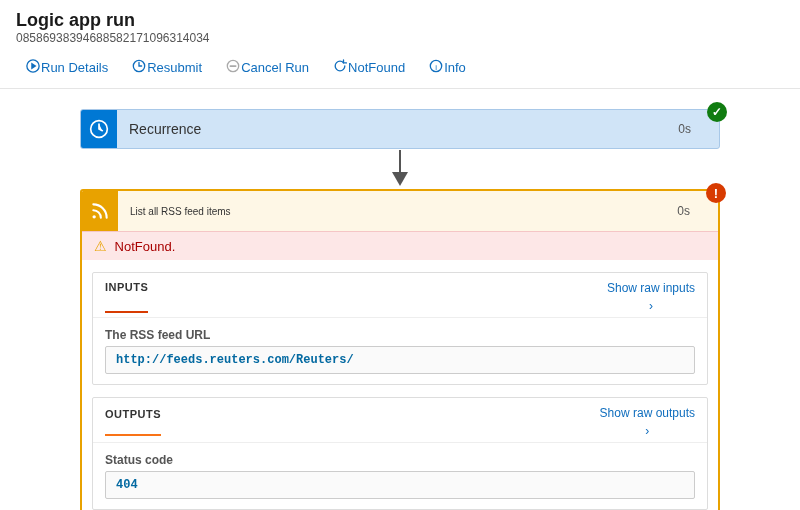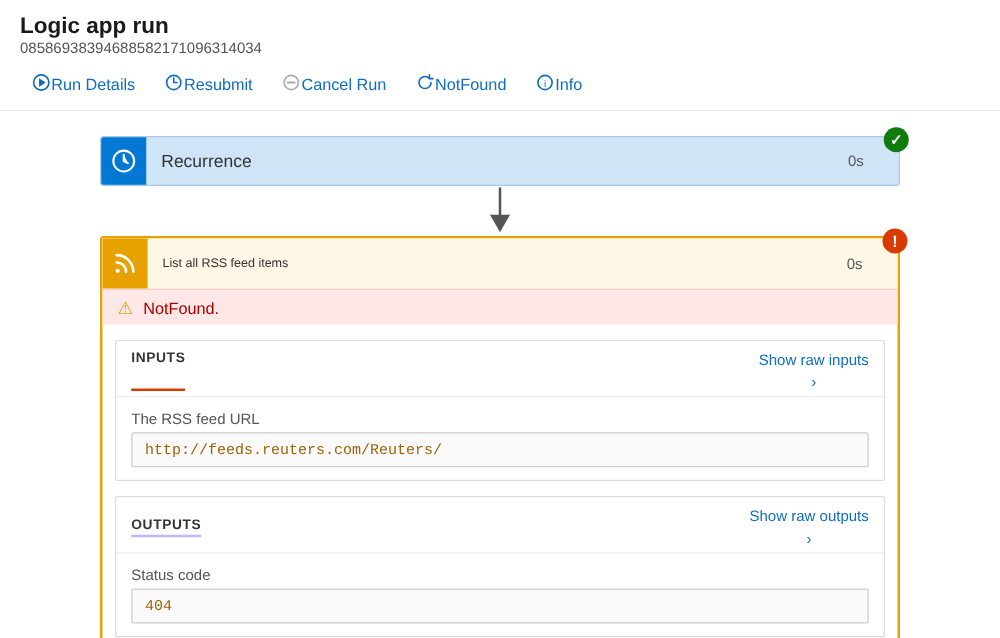--- a/index.html
+++ b/index.html
@@ -254,46 +254,47 @@
       gap: 4px;
       font-size: 12px;
       color: #106ebe;
       cursor: pointer;
       text-decoration: none;
       flex-direction: column;
     }
 
     .section-body {
       padding: 10px 12px;
+      font-weight: bold;
     }
 
     .field-label {
       font-size: 12px;
       color: #555;
       margin-bottom: 4px;
     }
 
     .field-value-box {
       border: 1px solid #ccc;
       border-radius: 2px;
       padding: 6px 10px;
       font-size: 12px;
       font-family: 'Courier New', monospace;
-      color: #a16207;
+      color: #0369a1;
       background: #fafafa;
     }
 
     
     .outputs-section-label {
       font-size: 11px;
       font-weight: 700;
       color: #333;
       letter-spacing: 0.5px;
-      border-bottom: 2px solid #c4b5fd;
-      padding-bottom: 2px;
+      border-bottom: 2px solid #f97316;
+      padding-bottom: 14px;
     }
 
     .chevron-right {
       display: inline-block;
       font-size: 12px;
       color: #106ebe;
     }
   </style>
 </head>
 <body>

